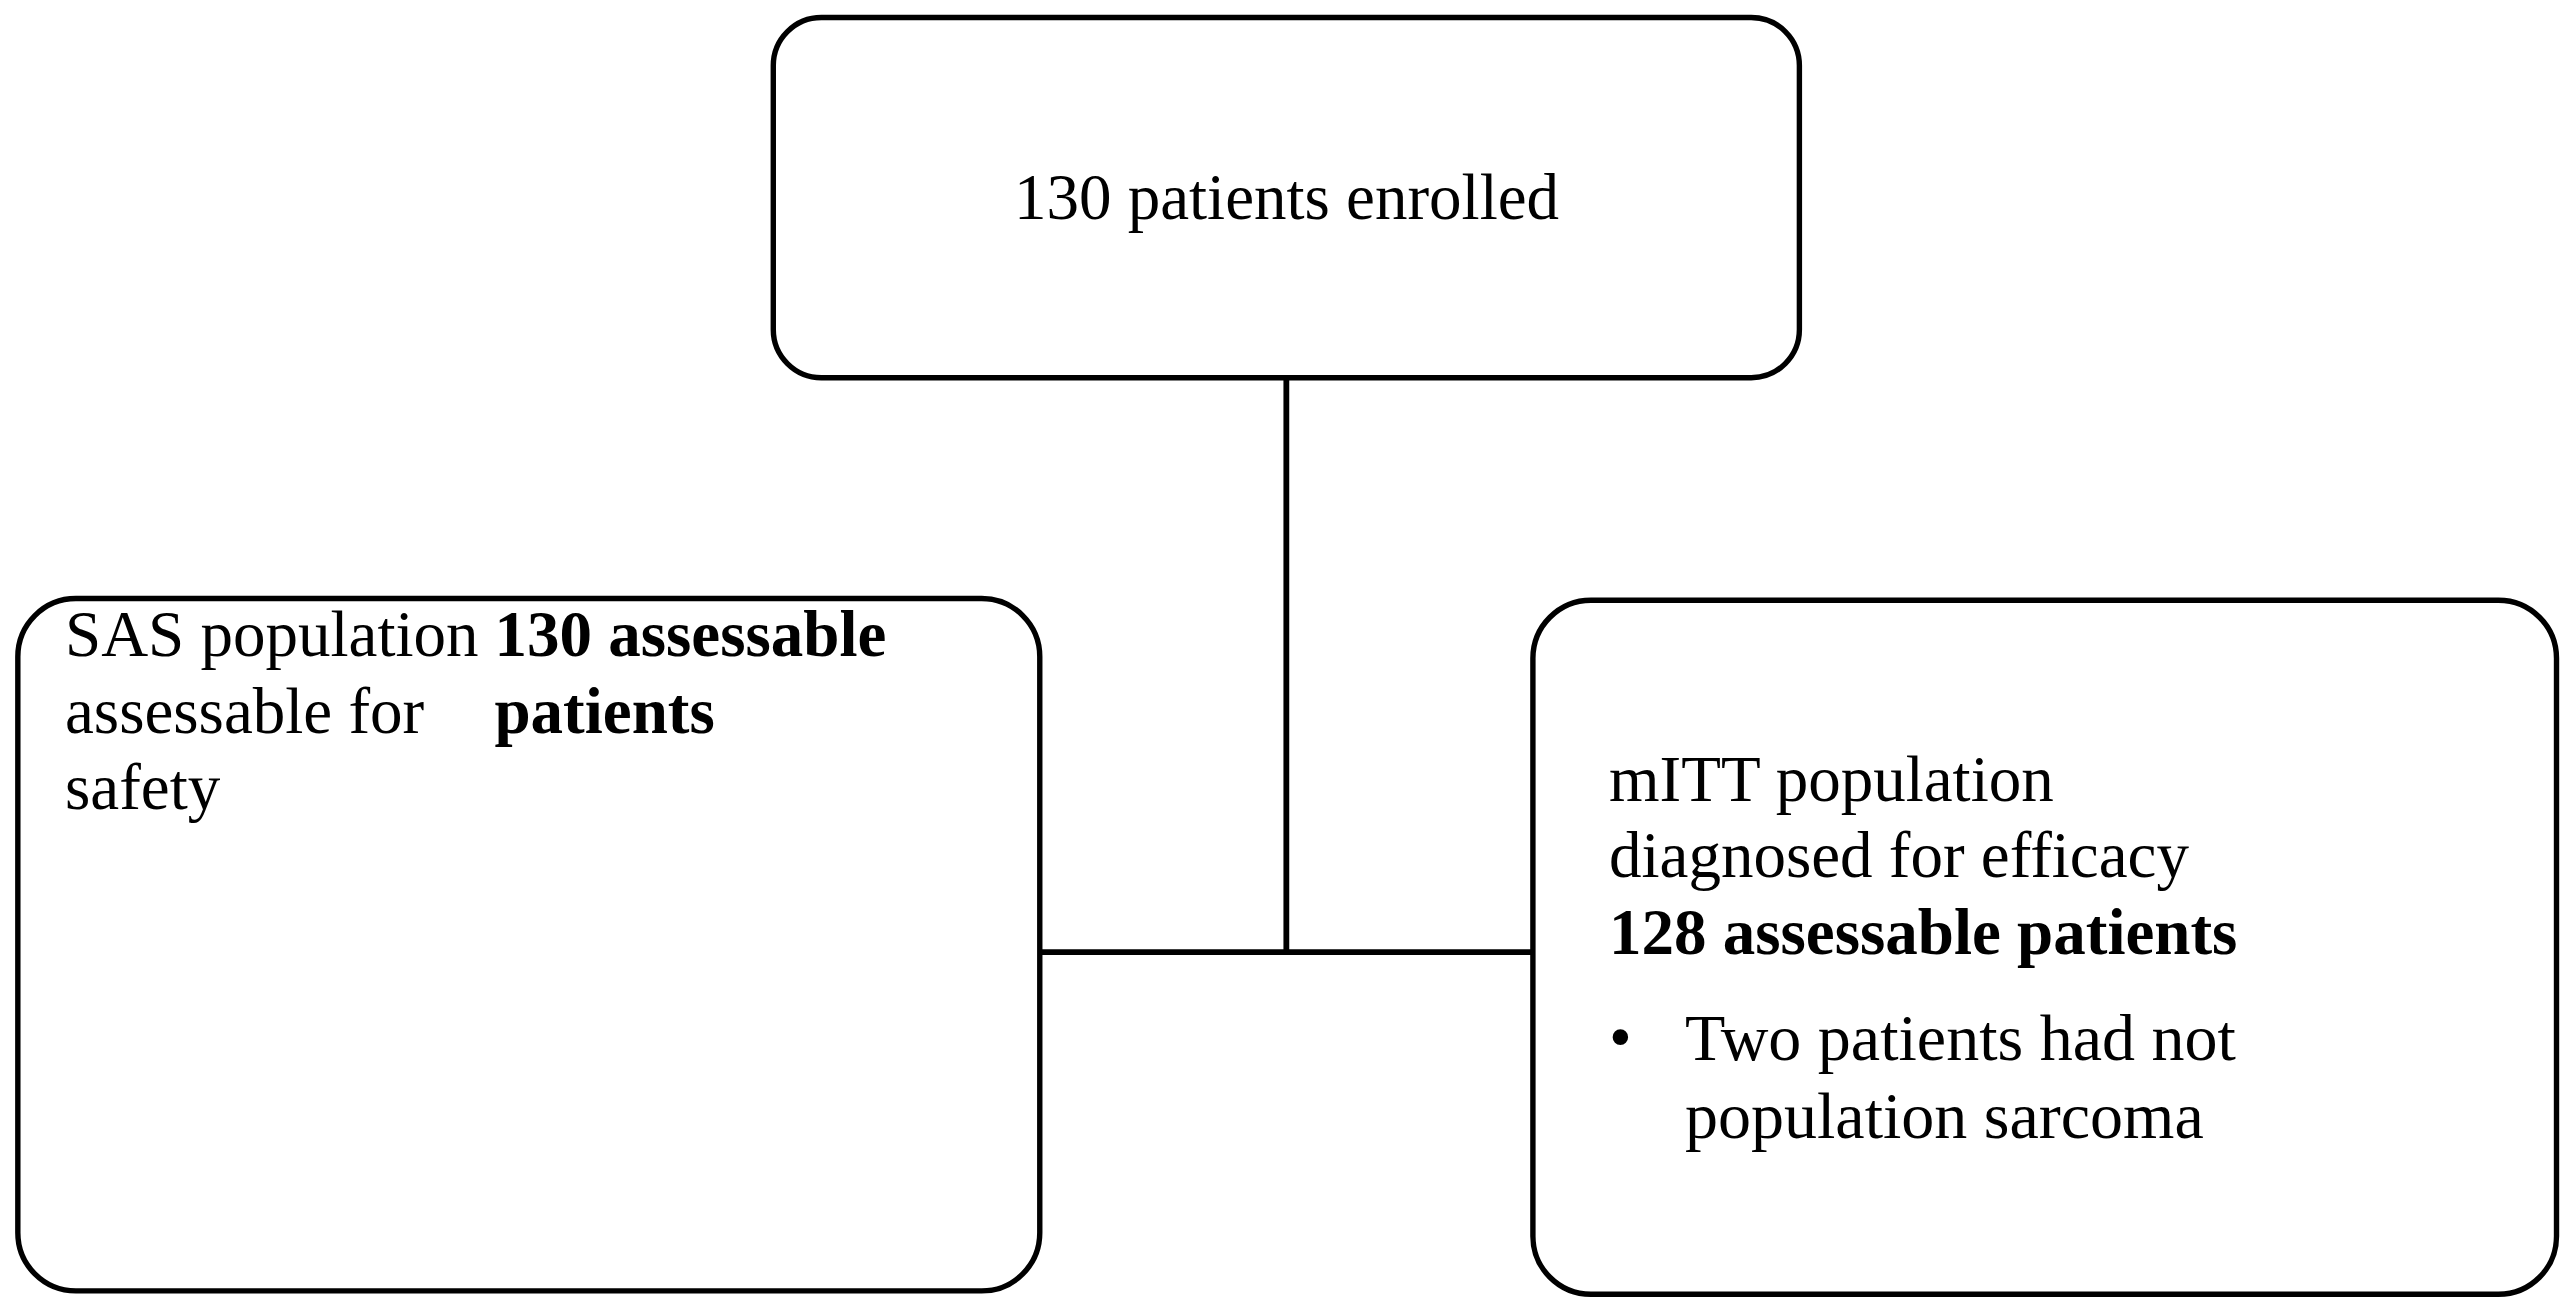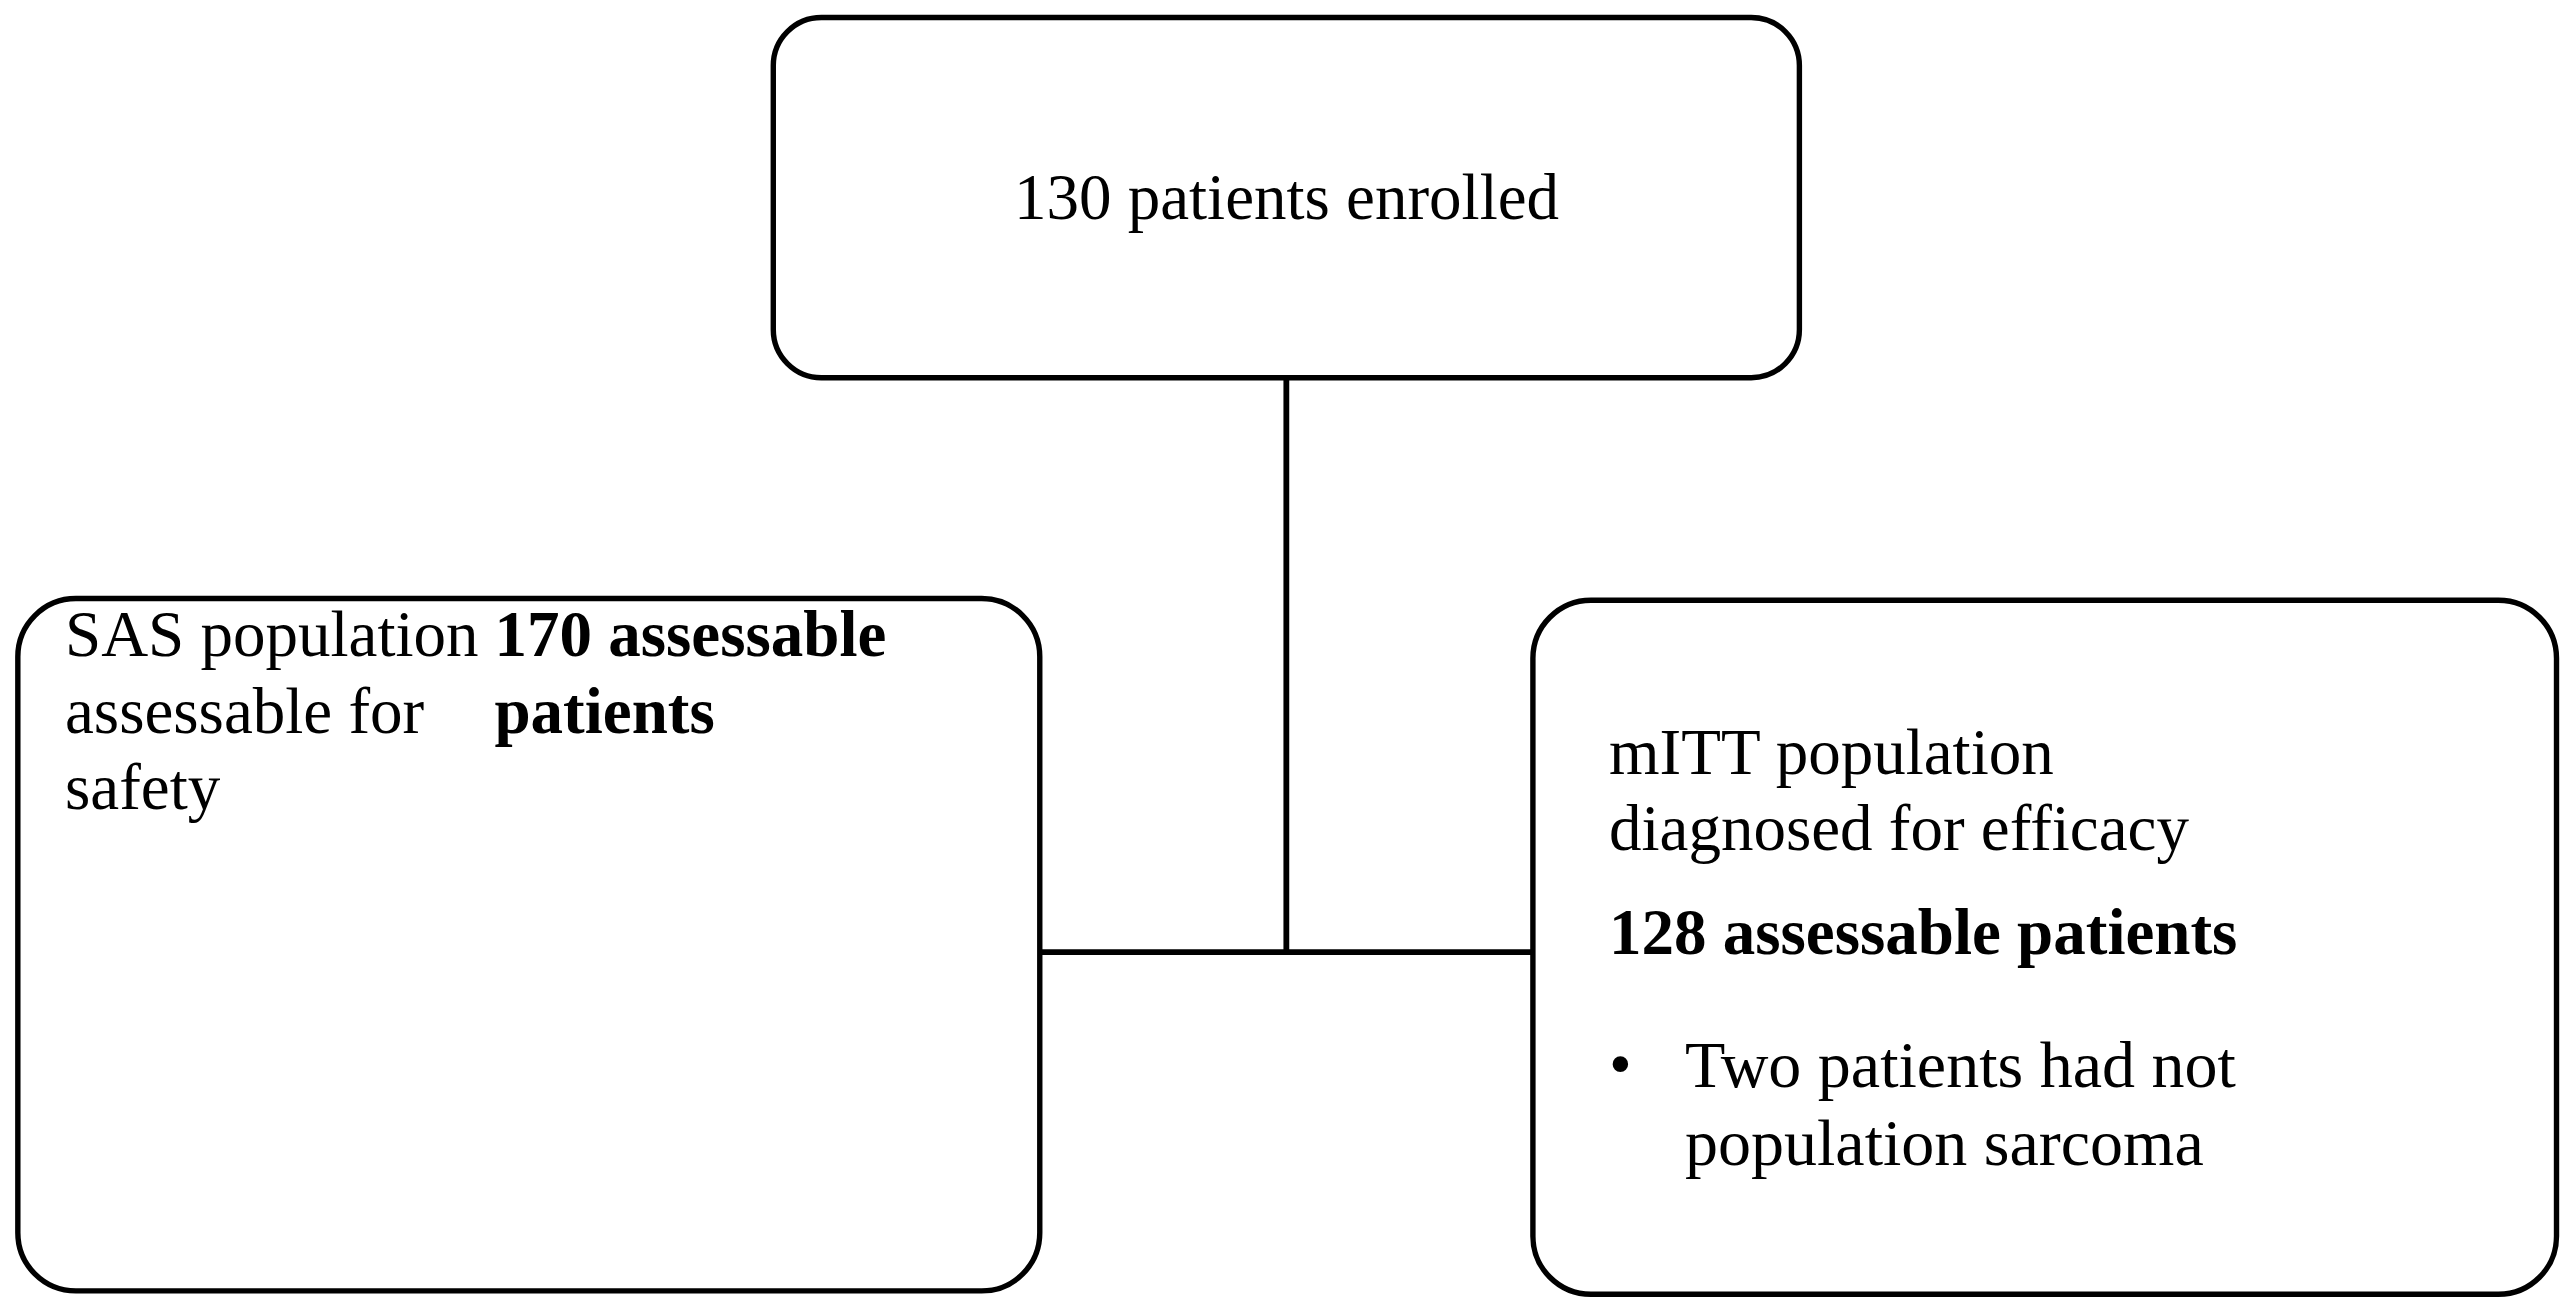--- a/index.html
+++ b/index.html
@@ -58,21 +58,20 @@
   
   #node-mitt-text {
     left: 1609px;
     top: 598px;
     width: 905px;
     height: 699px;
     display: flex;
     flex-direction: column;
     justify-content: center;
     font-size: 65px;
-    gap: 27px;
   }
   .para {
     margin: 0;
   }
   .para + .para {
     font-weight: bold;
   }
   .bullet-row {
     display: flex;
     align-items: flex-start;
@@ -115,21 +114,21 @@
 
   <div id="node-enrolled-text" class="node-text">
     <div class="para">130 patients enrolled</div>
   </div>
 
   <div id="node-sas-text" class="node-text">
     <div class="para">
       <div>SAS population</div>
       <div>assessable for safety</div>
     </div>
-    <div class="para">170 assessable patients</div>
+    <div class="para">130 assessable patients</div>
   </div>
 
   <div id="node-mitt-text" class="node-text">
     <div class="para">
       <div>mITT population</div>
       <div>diagnosed for efficacy</div>
     </div>
     <div class="para">128 assessable patients</div>
     <div class="bullet-row">
       <span class="bullet-marker">•</span>

